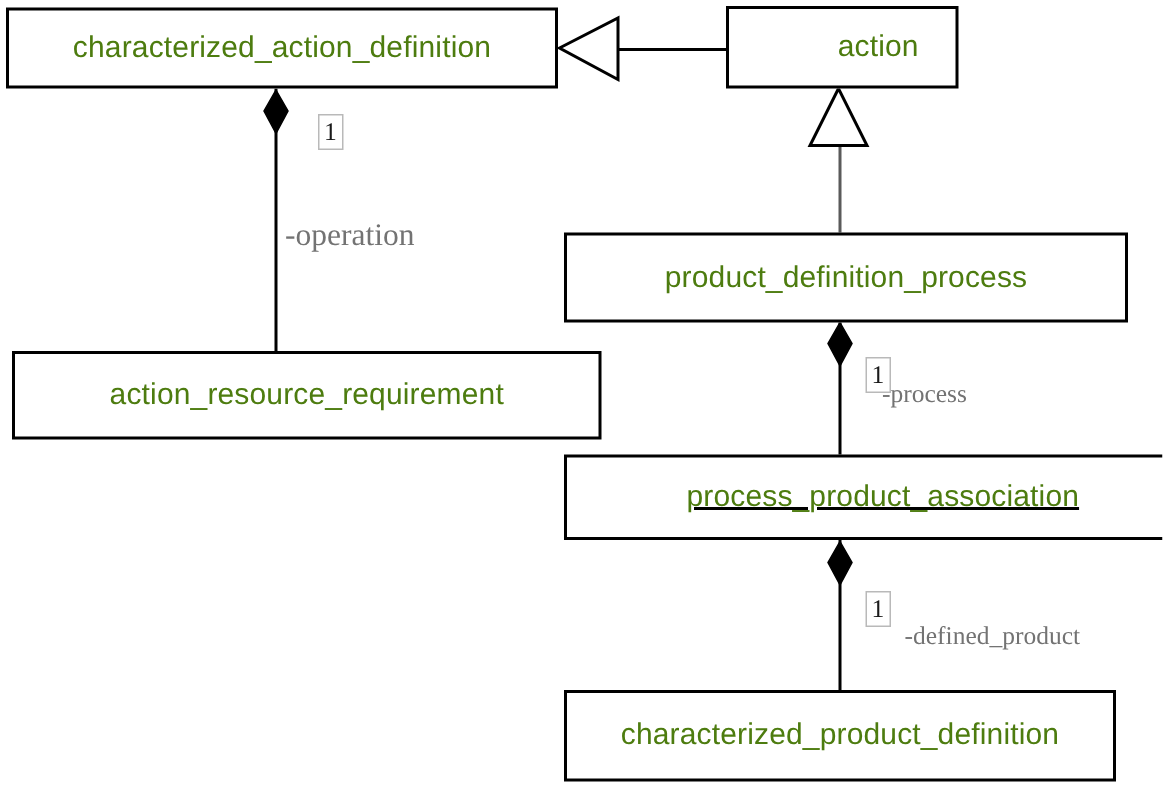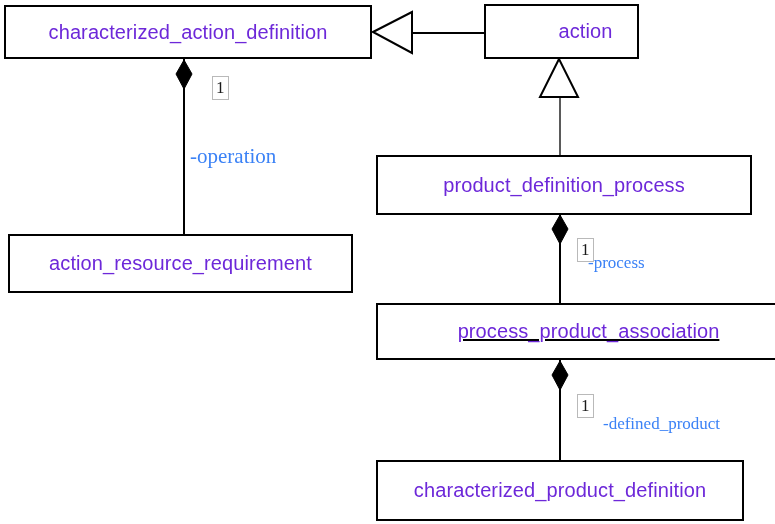--- a/index.html
+++ b/index.html
@@ -20,21 +20,21 @@
     box-sizing: border-box;
     background: #ffffff;
     border: 2px solid #000000;
     display: flex;
     align-items: center;
     justify-content: center;
   }
   .uml-class .cls-name {
     font-family: "Liberation Sans", sans-serif;
     font-size: 20px;
-    color: #6d28d9;
+    color: #4d7c0f;
     white-space: nowrap;
     letter-spacing: 0.1px;
   }
   .edge-line {
     position: absolute;
     background: #000000;
   }
   .edge-line.v { width: 2px; }
   .edge-line.h { height: 2px; }
   .edge-line.gray { background: #5a5a5a; }
@@ -54,21 +54,21 @@
     font-family: "Liberation Serif", serif;
     font-size: 17px;
     line-height: 1;
     color: #1a1a1a;
     padding: 2px 3px 3px 3px;
     text-align: center;
   }
   .role-label {
     position: absolute;
     font-family: "Liberation Serif", serif;
-    color: #3b82f6;
+    color: #737373;
     white-space: nowrap;
     line-height: 1;
   }
   .role-label.big { font-size: 21px; }
   .role-label.small { font-size: 17px; }
 </style>
 </head>
 <body>
 
 <div id="canvas">
@@ -97,21 +97,21 @@
   </svg>
 
   <div class="uml-class" style="left:4px; top:5px; width:368px; height:54px;">
     <span class="cls-name">characterized_action_definition</span>
   </div>
 
   <div class="uml-class" style="left:484px; top:4px; width:155px; height:55px;padding-left:48px;">
     <span class="cls-name">action</span>
   </div>
 
-  <div class="uml-class" style="left:8px; top:234px; width:345px; height:59px;">
+  <div class="uml-class" style="left:8px; top:234px; width:393px; height:59px;">
     <span class="cls-name">action_resource_requirement</span>
   </div>
 
   <div class="uml-class" style="left:376px; top:155px; width:376px; height:60px;">
     <span class="cls-name">product_definition_process</span>
   </div>
 
   <div class="uml-class" style="left:376px; top:303px; width:425px; height:57px;text-decoration:underline;">
     <span class="cls-name">process_product_association</span>
   </div>

